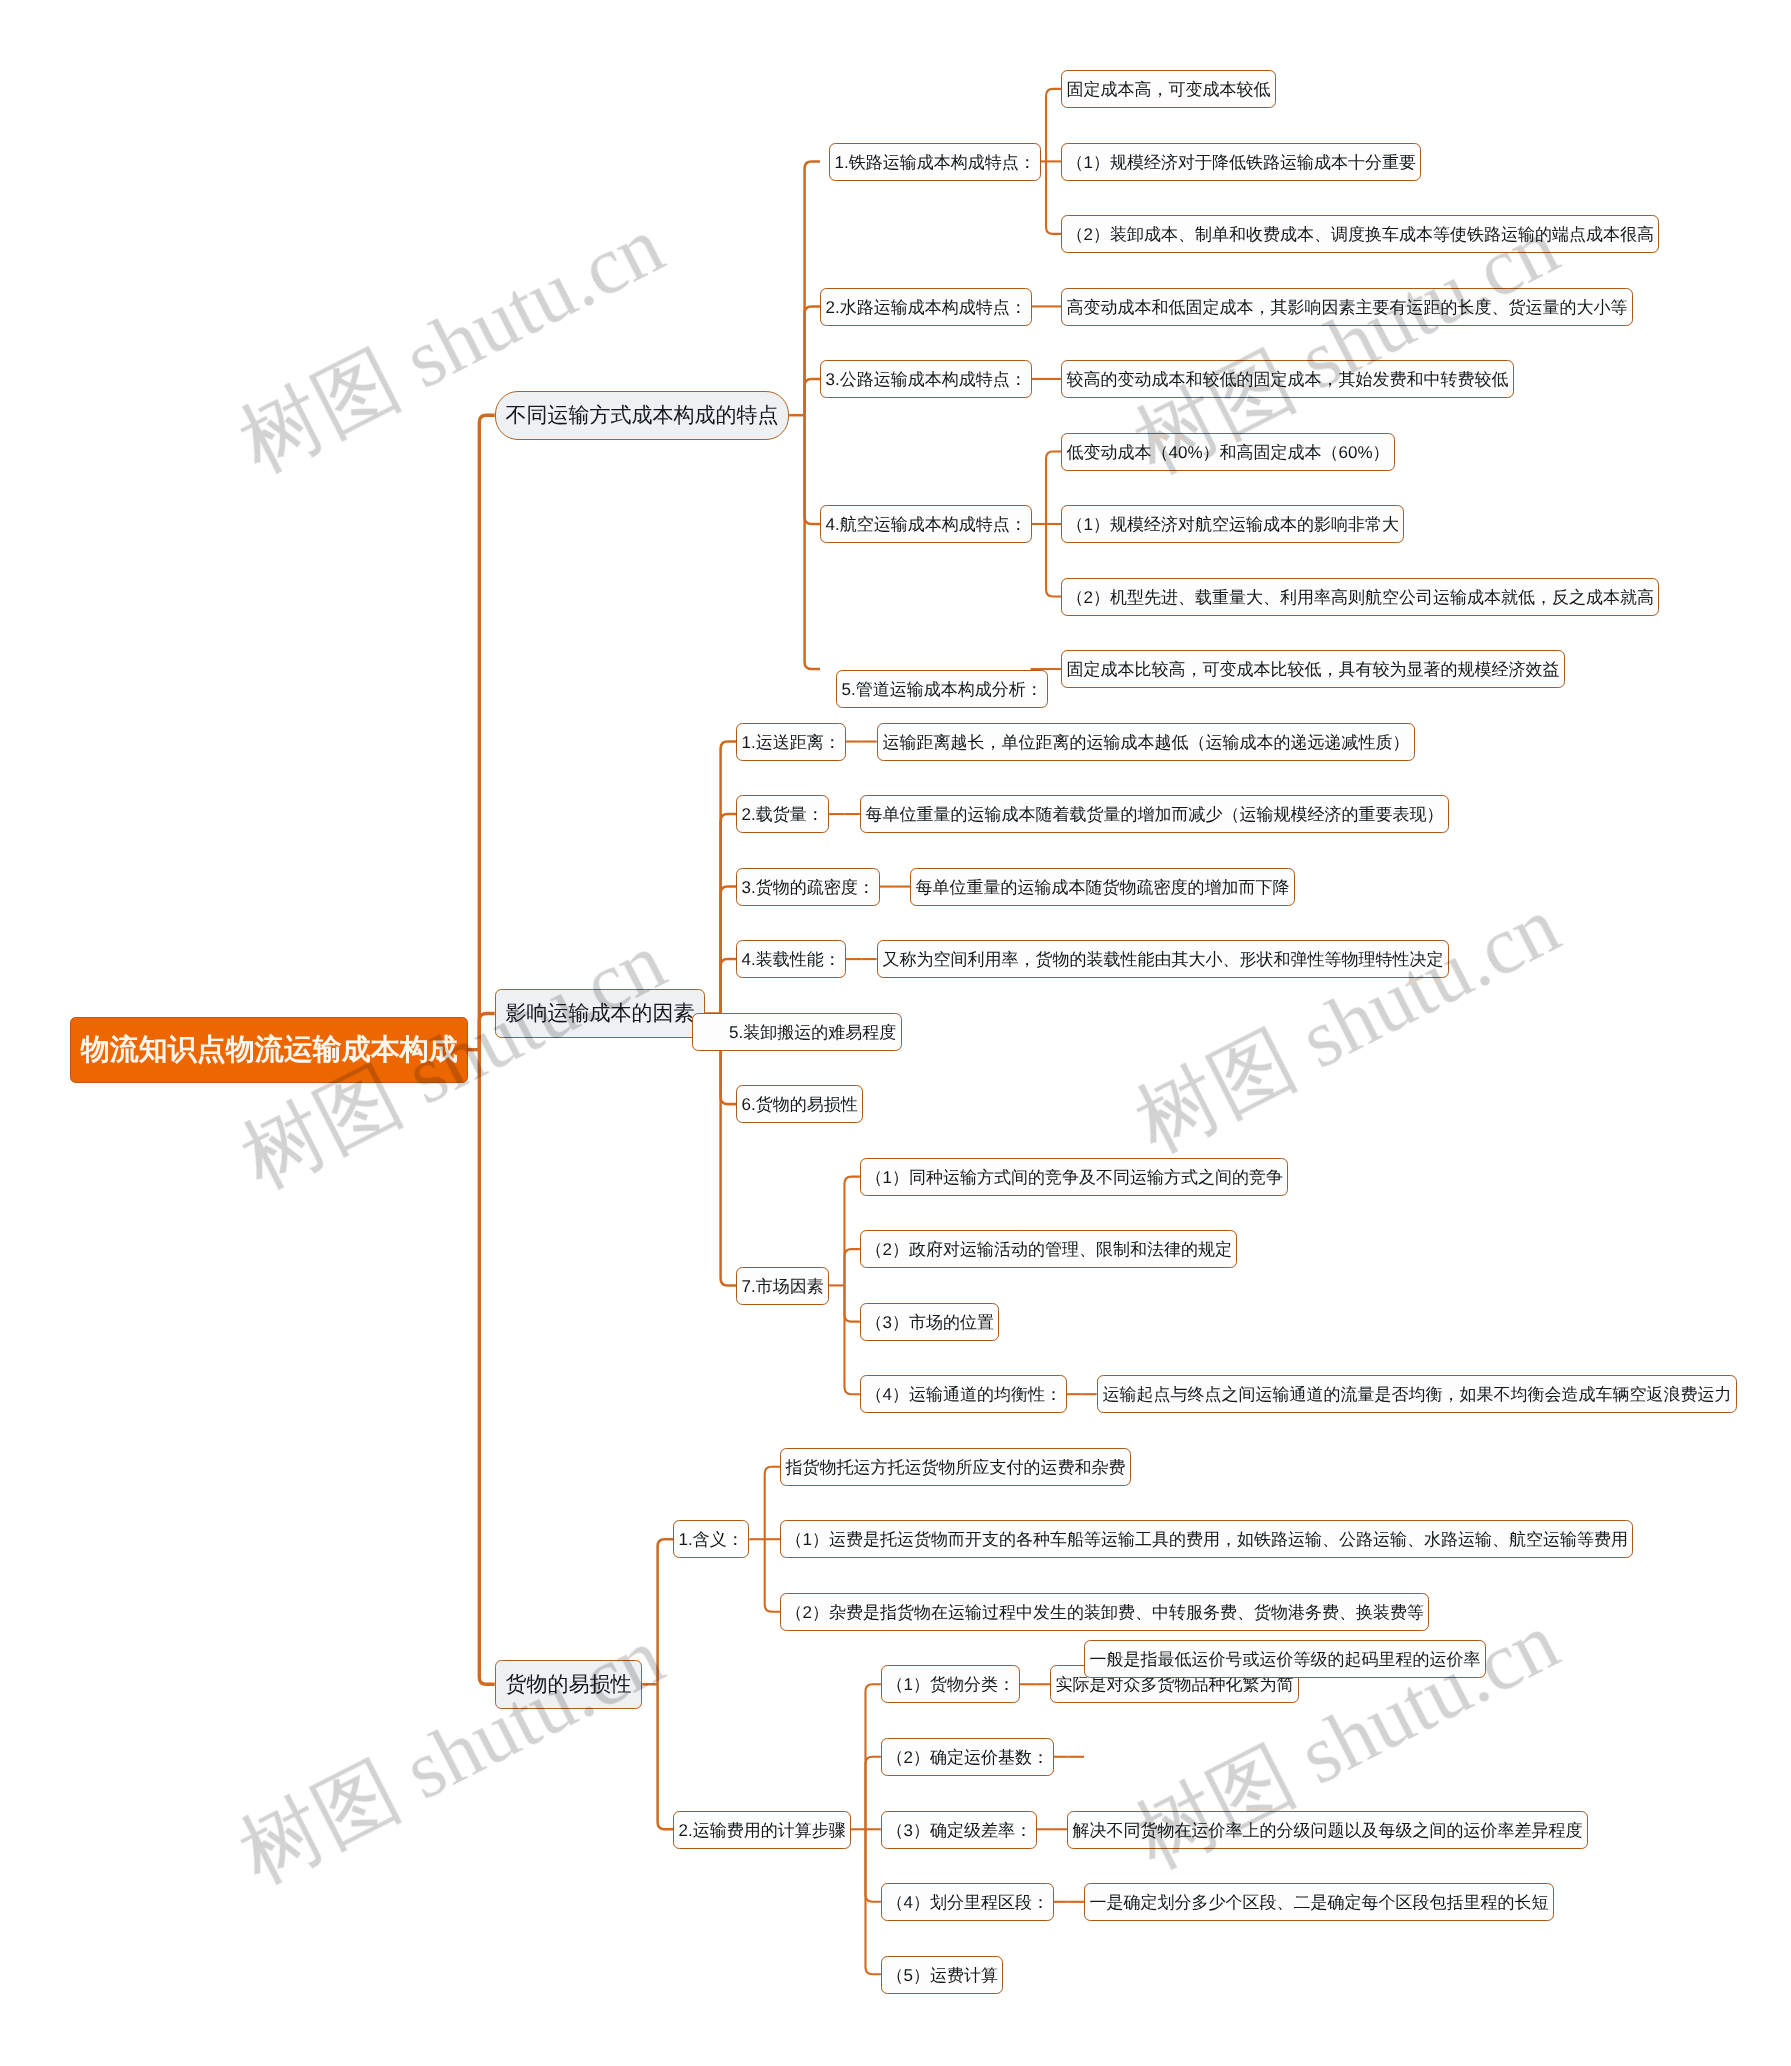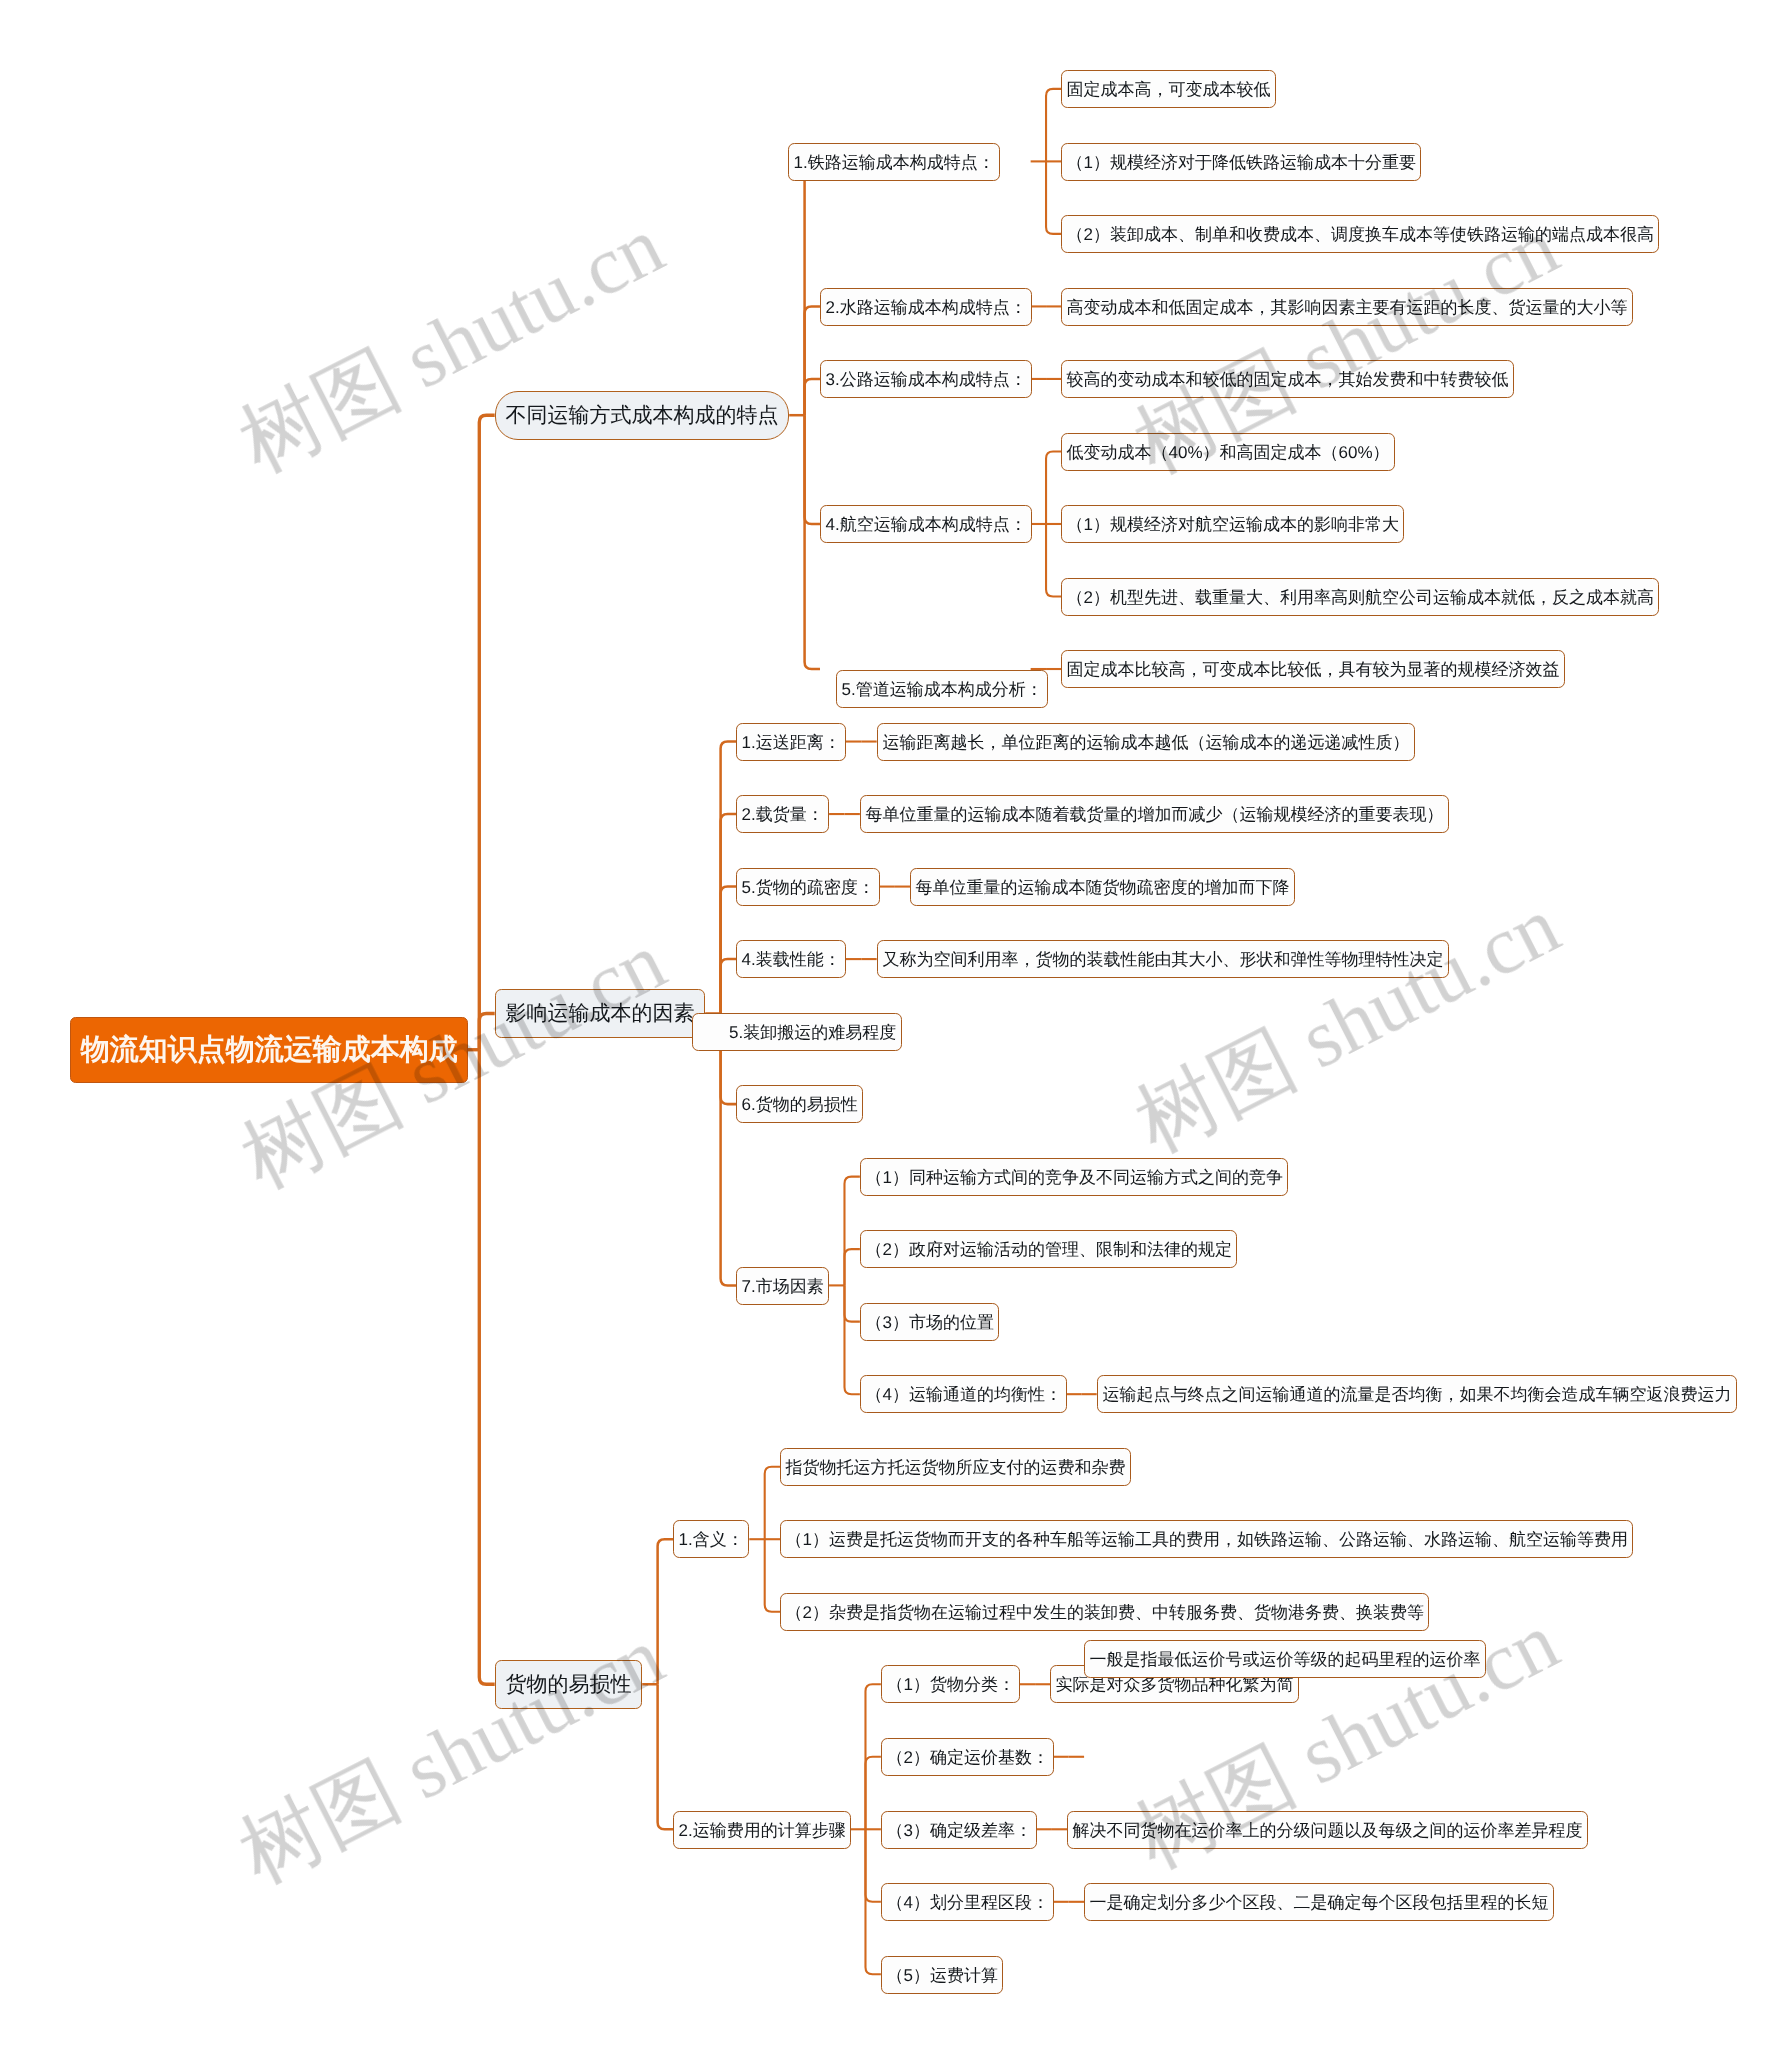--- a/index.html
+++ b/index.html
@@ -97,21 +97,21 @@
       <path d="M 1502.75 2613.7695999999996 L 1524.75 2613.7695999999996" fill="none" stroke="#d2691e" stroke-width="3" stroke-linecap="butt"></path>
       <path d="M 1504.75 2717.3849999999998 L 1526.75 2717.3849999999998" fill="none" stroke="#d2691e" stroke-width="3" stroke-linecap="butt"></path>
       <path d="M 1526.75 2717.3849999999998 L 1548.75 2717.3849999999998" fill="none" stroke="#d2691e" stroke-width="3" stroke-linecap="butt"></path>
     </svg>
 <div class="node n-d0" style="left: 70px; top: 1017px;">
       <span>物流知识点物流运输成本构成</span>
     </div>
     <div class="node n-d1" style="left: 495px; top: 391px; border-radius: 23px;">
       <span>不同运输方式成本构成的特点</span>
     </div>
-    <div class="node n-d2" style="left: 788px; top: 143px;">
+    <div class="node n-d2" style="left: 829px; top: 143px;">
       <span>1.铁路运输成本构成特点：</span>
     </div>
     <div class="node n-d3" style="left: 1061px; top: 70px;">
       <span>固定成本高，可变成本较低</span>
     </div>
     <div class="node n-d3" style="left: 1061px; top: 143px;">
       <span>（1）规模经济对于降低铁路运输成本十分重要</span>
     </div>
     <div class="node n-d3" style="left: 1061px; top: 215px;">
       <span>（2）装卸成本、制单和收费成本、调度换车成本等使铁路运输的端点成本很高</span>
@@ -155,21 +155,21 @@
     <div class="node n-d3" style="left: 877px; top: 723px;">
       <span>运输距离越长，单位距离的运输成本越低（运输成本的递远递减性质）</span>
     </div>
     <div class="node n-d2" style="left: 736px; top: 795px;">
       <span>2.载货量：</span>
     </div>
     <div class="node n-d3" style="left: 860px; top: 795px;">
       <span>每单位重量的运输成本随着载货量的增加而减少（运输规模经济的重要表现）</span>
     </div>
     <div class="node n-d2" style="left: 736px; top: 868px;">
-      <span>5.货物的疏密度：</span>
+      <span>3.货物的疏密度：</span>
     </div>
     <div class="node n-d3" style="left: 910px; top: 868px;">
       <span>每单位重量的运输成本随货物疏密度的增加而下降</span>
     </div>
     <div class="node n-d2" style="left: 736px; top: 940px;">
       <span>4.装载性能：</span>
     </div>
     <div class="node n-d3" style="left: 877px; top: 940px;">
       <span>又称为空间利用率，货物的装载性能由其大小、形状和弹性等物理特性决定</span>
     </div>

